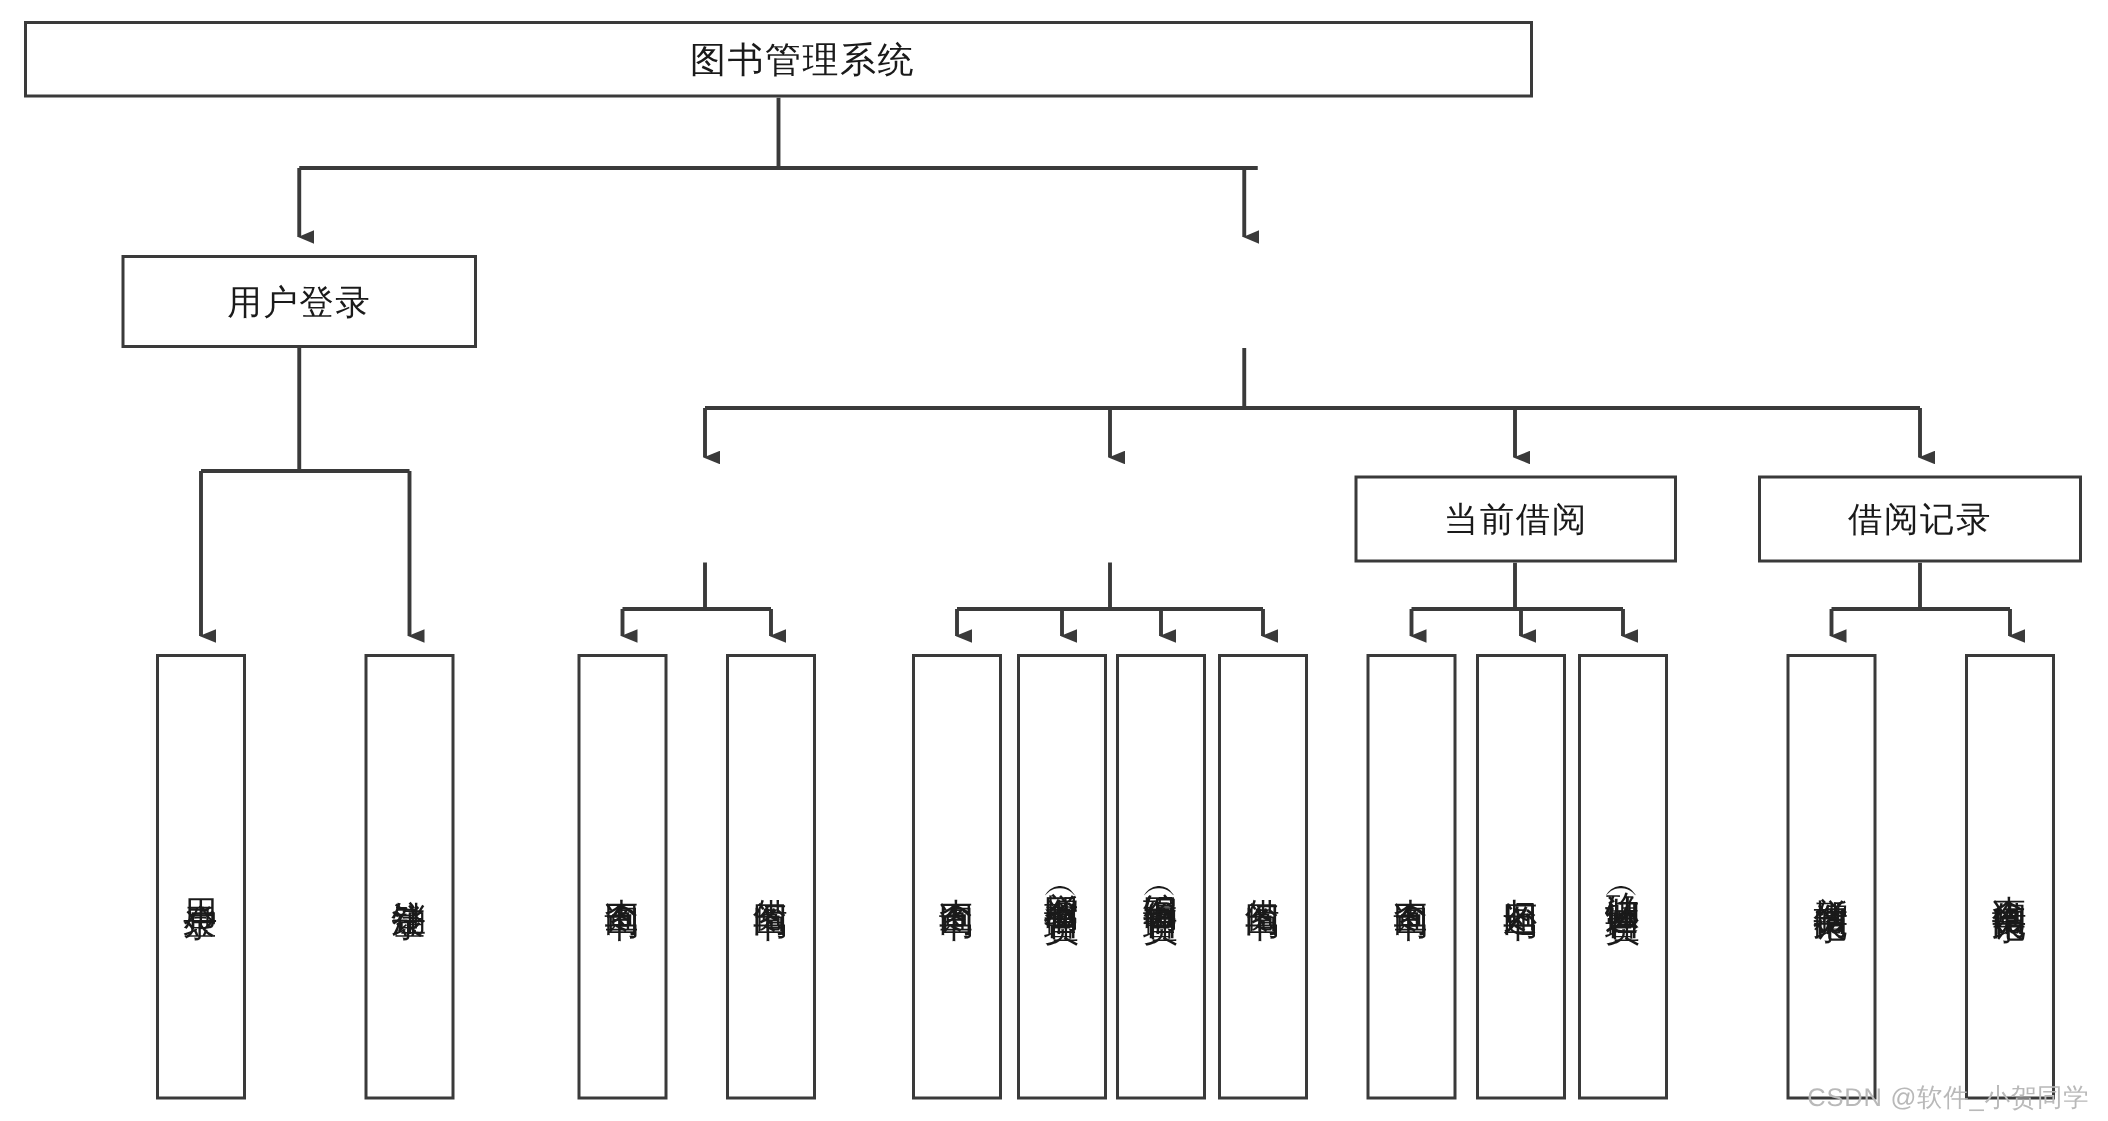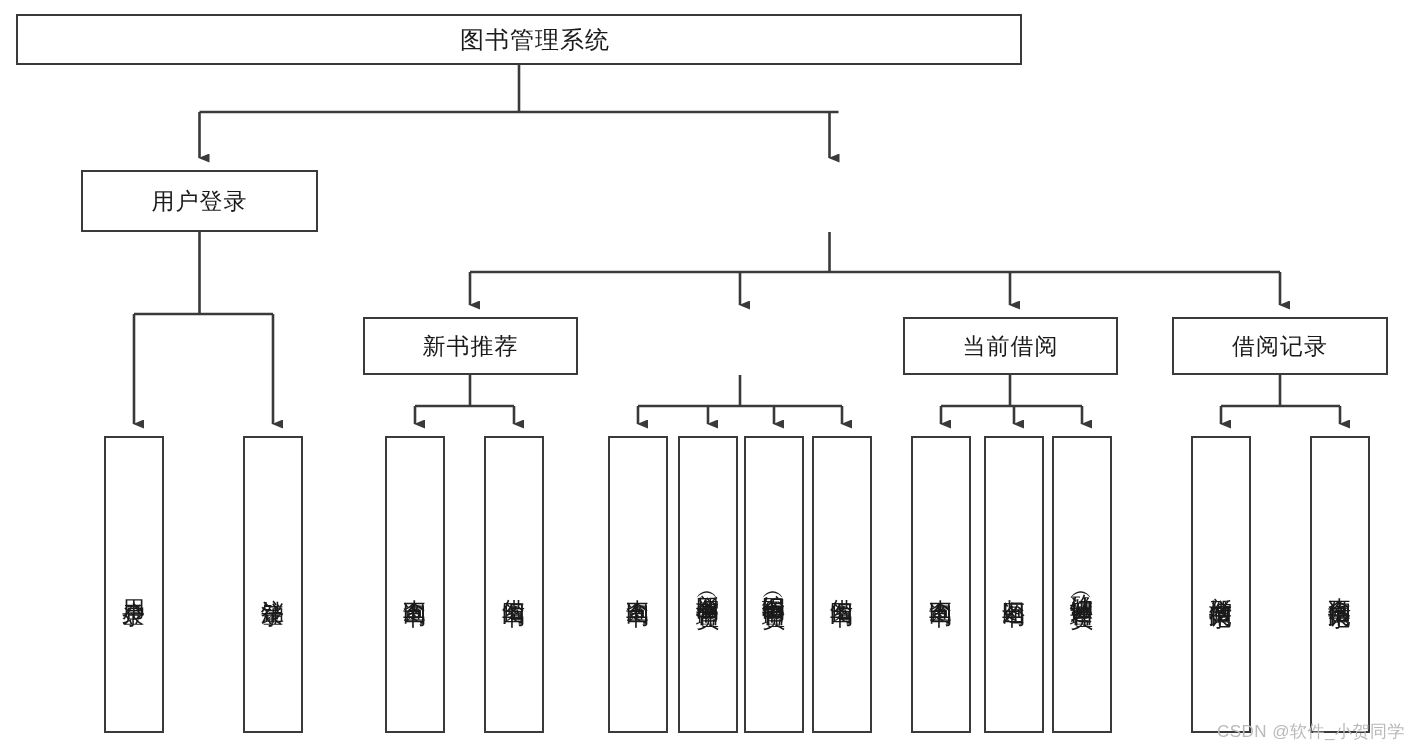--- a/index.html
+++ b/index.html
@@ -53,21 +53,21 @@
     line-height: 1.22;
     letter-spacing: 2px;
     white-space: nowrap;
     text-align: center;
   }
   .node-label {
     display: block;
   }
   .watermark {
     position: absolute;
-    right: 0;
+    right: 12px;
     bottom: 4px;
     font-size: 17px;
     color: #b9b9b9;
     white-space: nowrap;
     letter-spacing: 0.5px;
   }
 </style>
 </head>
 <body>
 
@@ -124,23 +124,20 @@
   </svg>
 
   <div class="node node-h node-root" style="left:16px; top:14px; width:1006px; height:51px;padding-left:32px;">
     <span class="node-label">图书管理系统</span>
   </div>
 
   <div class="node node-h" style="left:81px; top:170px; width:237px; height:62px;">
     <span class="node-label">用户登录</span>
   </div>
 
-  <div class="node node-h" style="left:363px; top:317px; width:215px; height:58px;">
-    <span class="node-label">新书推荐</span>
-  </div>
   <div class="node node-h" style="left:903px; top:317px; width:215px; height:58px;">
     <span class="node-label">当前借阅</span>
   </div>
   <div class="node node-h" style="left:1172px; top:317px; width:216px; height:58px;">
     <span class="node-label">借阅记录</span>
   </div>
 
   <div class="node node-v" style="left:104px; top:436px; width:60px; height:297px;">
     <span class="node-label">用户登录</span>
   </div>

